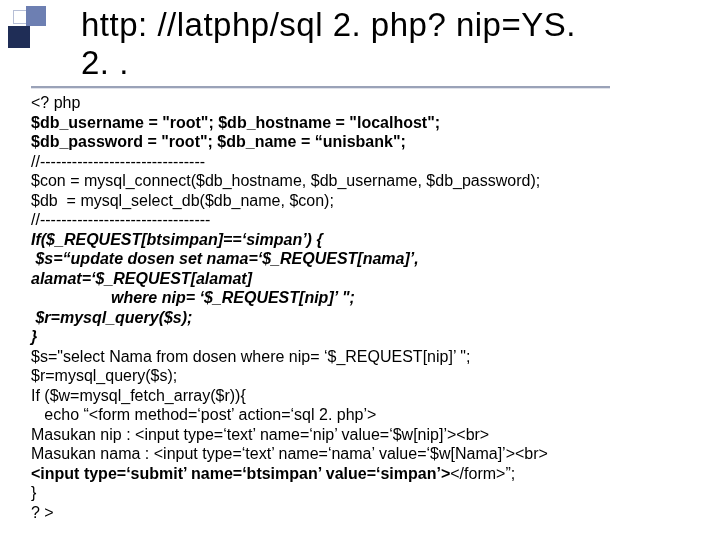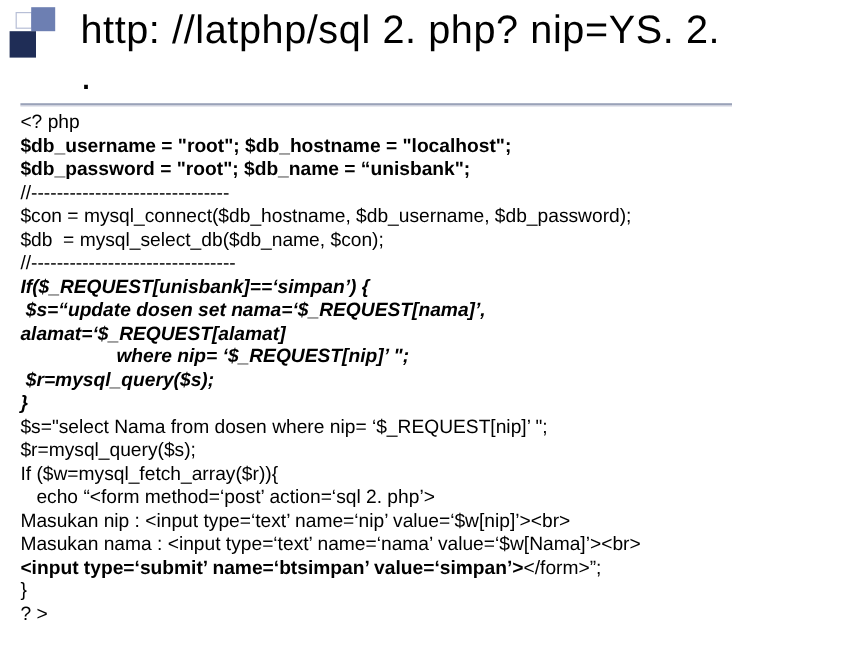--- a/index.html
+++ b/index.html
@@ -9,21 +9,21 @@
     height: 540px;
     background: #fff;
     font-family: Arial, Helvetica, sans-serif;
     overflow: hidden;
   }
   .slide {
     position: relative;
     width: 624px;
     height: 540px;
     box-sizing: border-box;
-    padding: 8px 14px 10px 17px;
+    padding: 8px 14px 10px 31px;
     border-radius: 21px;
   }
   .corner-deco {
     position: absolute;
     top: 6px;
     left: 8px;
     width: 48px;
     height: 44px;
     pointer-events: none;
   }
@@ -100,21 +100,21 @@
 
   <hr class="rule">
 
   <div class="code-block"><span>&lt;? php</span>
 <span class="b"><span>$db_username = "root"; $db_hostname = "localhost";</span></span>
 <span class="b"><span>$db_password = </span></span><span class="b">"root"</span><span class="b">; $db_name = “unisbank";</span>
 <span>//-------------------------------</span>
 <span>$con = mysql_connect($db_hostname, $db_username, $db_password);</span>
 <span>$db  = mysql_select_db($db_name, $con);</span>
 <span>//--------------------------------</span>
-<span class="b i">If($_REQUEST[unisbank]==‘simpan’) {</span>
+<span class="b i">If($_REQUEST[btsimpan]==‘simpan’) {</span>
 <span class="b i"> $s=“update dosen set nama=‘$_REQUEST[nama]’, alamat=‘$_REQUEST[alamat]</span>
 <span class="ind2 b i">where nip= ‘$_REQUEST[nip]’ ";</span>
 <span class="b i"> $r=mysql_query($s);</span>
 <span class="b i">}</span>
 <span>$s="select Nama from dosen where nip= ‘$_REQUEST[nip]’ ";</span>
 <span>$r=mysql_query($s);</span>
 <span>If ($w=mysql_fetch_array($r)){</span>
 <span>   echo “&lt;form method=‘post’ action=‘sql 2. php’&gt;</span>
 <span>Masukan nip : &lt;input type=‘text’ name=‘nip’ value=‘$w[nip]’&gt;&lt;br&gt;</span>
 <span>Masukan nama : &lt;input type=‘text’ name=‘nama’ value=‘$w[Nama]’&gt;&lt;br&gt;</span>

